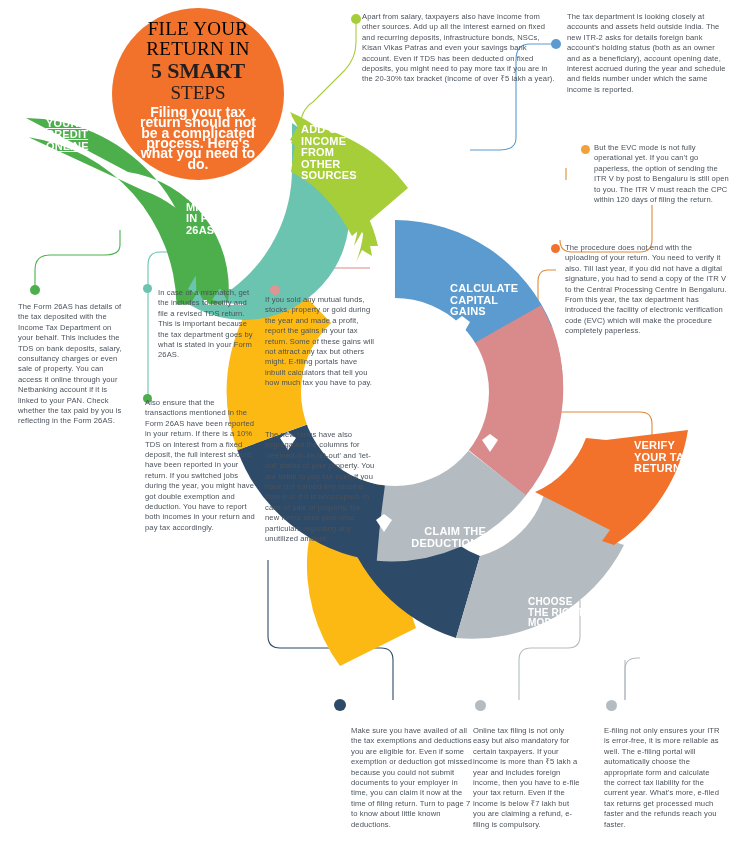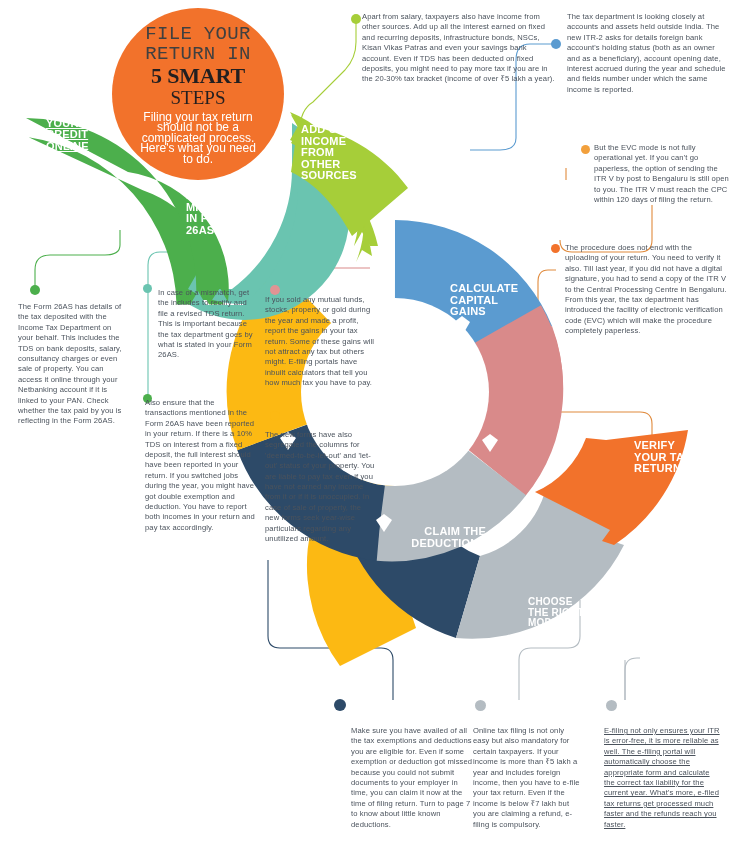--- a/index.html
+++ b/index.html
@@ -32,22 +32,22 @@
   .seg-label.small{font-size:10px;line-height:10.6px;margin-top:41px;}
   .hub{
     position:absolute;
     left:112px;top:8px;width:172px;height:172px;
     border-radius:50%;
     background:#f2722b;
     display:flex;flex-direction:column;align-items:center;justify-content:center;
     text-align:center;
   }
   .hub-l1,.hub-l2{
-    font-family:Liberation Mono, monospace;
-    color:#404040;
+    font-family:Liberation Serif, serif;
+    color:#000000;
     font-size:19px;
     line-height:20px;
     letter-spacing:.3px;
   }
   .hub-big{
     font-family:"Liberation Serif", serif;
     color:#231f20;
     font-weight:bold;
     font-size:22px;
     line-height:23px;
@@ -55,22 +55,22 @@
   }
   .hub-l3{
     font-family:"Liberation Serif", serif;
     color:#231f20;
     font-size:19px;
     line-height:21px;
   }
   .hub-sub{
     margin-top:4px;
     color:#ffffff;
-    font-weight:normal;
-    font-size:12px;
+    font-weight:bold;
+    font-size:14px;
     line-height:10.4px;
     width:120px;
   }
   .dot{position:absolute;border-radius:50%;}
 </style>
 </head>
 <body>
 
 <div id="stage">
 
@@ -278,15 +278,15 @@
   <div class="note" style="left:145px;top:398px;width:112px;">Also ensure that the transactions mentioned in the Form 26AS have been reported in your return. If there is a 10% TDS on interest from a fixed deposit, the full interest should have been reported in your return. If you switched jobs during the year, you might have got double exemption and deduction. You have to report both incomes in your return and pay tax accordingly.</div>
 
   <div class="note" style="left:265px;top:295px;width:112px;">If you sold any mutual funds, stocks, property or gold during the year and made a profit, report the gains in your tax return. Some of these gains will not attract any tax but others might. E-filing portals have inbuilt calculators that tell you how much tax you have to pay.</div>
 
   <div class="note" style="left:265px;top:430px;width:112px;">The new forms have also segregated the columns for 'deemed-to-be-let-out' and 'let-out' status of your property. You are liable to pay tax even if you have not earned any income from it or if it is unoccupied. In case of sale of property, the new forms seek year-wise particulars regarding any unutilized amount.</div>
 
   <div class="note" style="left:322px;top:726px;width:122px;margin-left:29px;">Make sure you have availed of all the tax exemptions and deductions you are eligible for. Even if some exemption or deduction got missed because you could not submit documents to your employer in time, you can claim it now at the time of filing return. Turn to page 7 to know about little known deductions.</div>
 
   <div class="note" style="left:473px;top:726px;width:108px;">Online tax filing is not only easy but also mandatory for certain taxpayers. If your income is more than ₹5 lakh a year and includes foreign income, then you have to e-file your tax return. Even if the income is below ₹7 lakh but you are claiming a refund, e-filing is compulsory.</div>
 
-  <div class="note" style="left:604px;top:726px;width:116px;text-decoration:underline;">E-filing not only ensures your ITR is error-free, it is more reliable as well. The e-filing portal will automatically choose the appropriate form and calculate the correct tax liability for the current year. What's more, e-filed tax returns get processed much faster and the refunds reach you faster.</div>
+  <div class="note" style="left:604px;top:726px;width:116px;">E-filing not only ensures your ITR is error-free, it is more reliable as well. The e-filing portal will automatically choose the appropriate form and calculate the correct tax liability for the current year. What's more, e-filed tax returns get processed much faster and the refunds reach you faster.</div>
 
 </div>
 
 </body></html>

